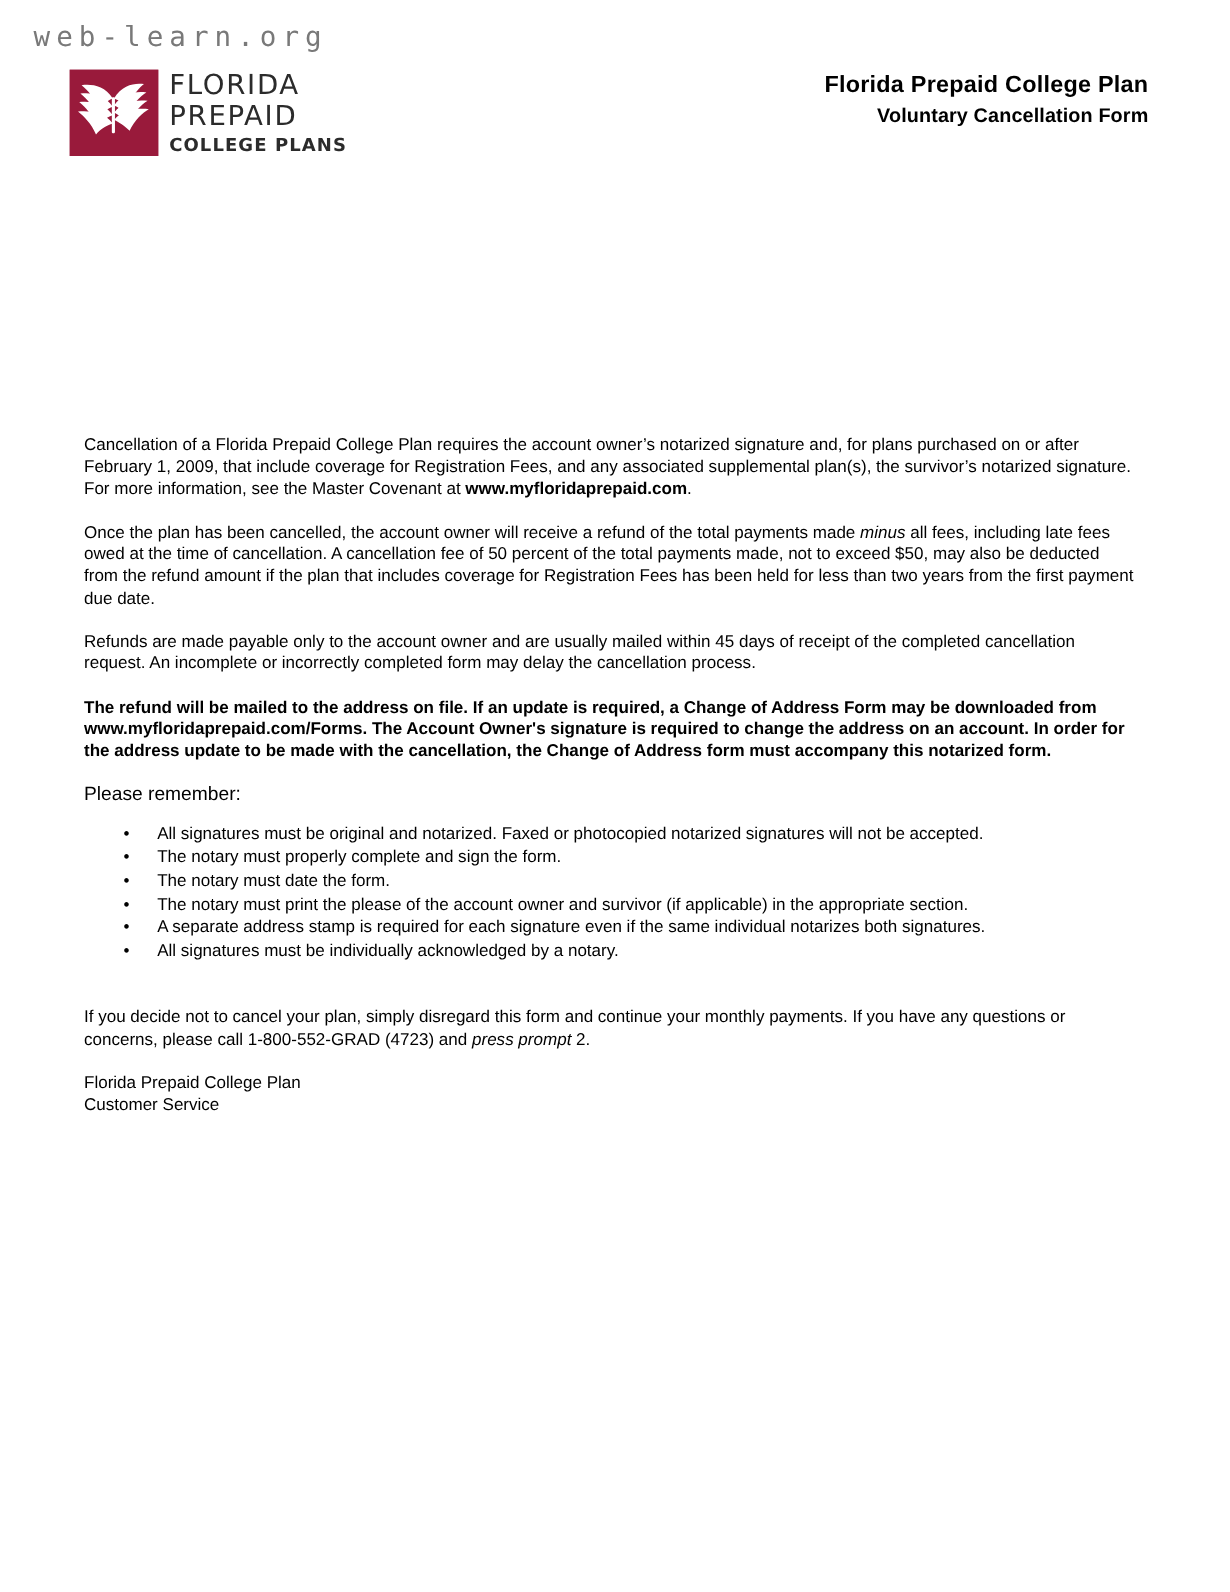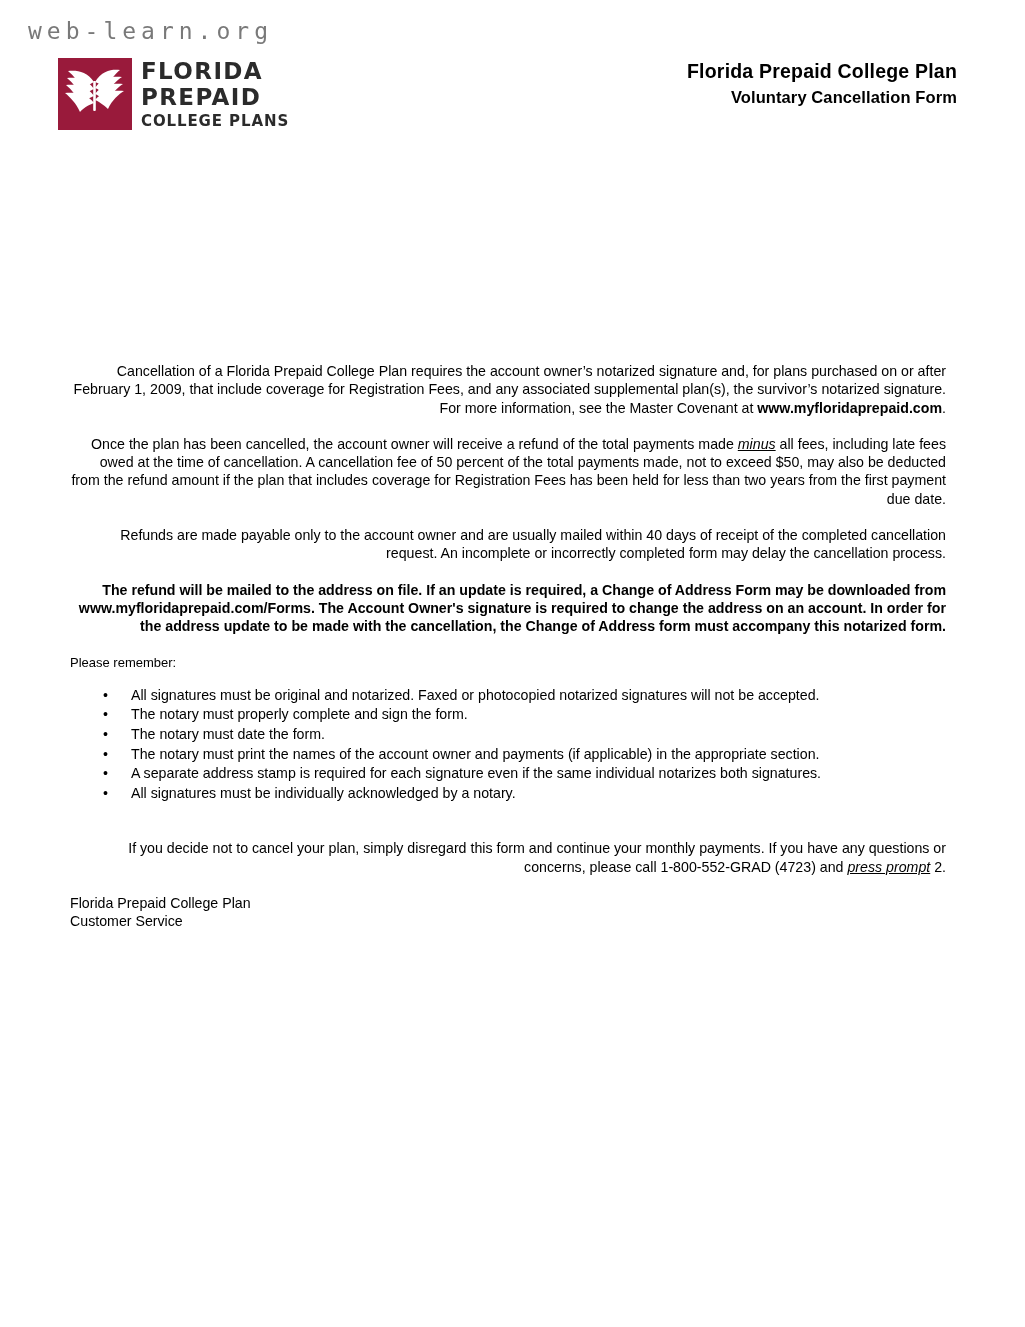--- a/index.html
+++ b/index.html
@@ -51,21 +51,21 @@
   }
   .logo-mark svg { display: block; }
 
   .logo-words {
     margin-left: 9px;
     margin-top: 2px;
     line-height: 1;
   }
   .logo-word-1, .logo-word-2 {
     font-family: "DejaVu Sans", sans-serif;
-    font-weight: 700;
+    font-weight: 400;
     font-size: 23px;
     letter-spacing: 1.4px;
     color: #2b2b2b;
     display: block;
   }
   .logo-word-2 { margin-top: 3px; }
   .logo-word-3 {
     font-family: "DejaVu Sans", sans-serif;
     font-weight: 700;
     font-size: 15px;
@@ -116,29 +116,29 @@
   .body-zone {
     position: absolute;
     left: 70px;
     top: 362px;
     width: 892px;
   }
   p.para {
     margin: 0 16px 18px 0;
     font-size: 14.2px;
     line-height: 18.3px;
-    text-align: right;
+    text-align: left;
   }
   p.para.bold { font-weight: bold; }
   .b { font-weight: bold; }
-  .i { font-style: italic; text-decoration: underline; }
+  .i { font-style: italic; }
 
   .remember-label {
     margin: 0 0 14px 0;
-    font-size: 13px;
+    font-size: 16px;
     line-height: 18.3px;
   }
 
   ul.bullets {
     margin: 0 0 0 0;
     padding: 0;
     list-style: none;
   }
   ul.bullets li {
     position: relative;
@@ -201,31 +201,31 @@
       <span class="title-sub">Voluntary Cancellation Form</span>
     </div>
   </div>
 
   <div class="body-zone">
 
     <p class="para"><span>Cancellation of a Florida Prepaid College Plan requires the account owner’s notarized signature and, for plans purchased on or after February 1, 2009, that include coverage for Registration Fees, and any associated supplemental plan(s), the survivor’s notarized signature.  For more information, see the Master Covenant at </span><span class="b">www.myfloridaprepaid.com</span><span>.</span></p>
 
     <p class="para"><span>Once the plan has been cancelled, the account owner will receive a refund of the total payments made </span><span class="i">minus</span><span> all fees, including late fees owed at the time of cancellation.  A cancellation fee of 50 percent of the total payments made, not to exceed $50, may also be deducted from the refund amount if the plan that includes coverage for Registration Fees has been held for less than two years from the first payment due date.</span></p>
 
-    <p class="para">Refunds are made payable only to the account owner and are usually mailed within 40 days of receipt of the completed cancellation request.  An incomplete or incorrectly completed form may delay the cancellation process.</p>
+    <p class="para">Refunds are made payable only to the account owner and are usually mailed within 45 days of receipt of the completed cancellation request.  An incomplete or incorrectly completed form may delay the cancellation process.</p>
 
     <p class="para bold">The refund will be mailed to the address on file.  If an update is required, a Change of Address Form may be downloaded from www.myfloridaprepaid.com/Forms.  The Account Owner's signature is required to change the address on an account.  In order for the address update to be made with the cancellation, the Change of Address form must accompany this notarized form.</p>
 
     <p class="remember-label">Please remember:</p>
 
     <ul class="bullets">
       <li><span class="bullet-dot">•</span><span>All signatures must be original and notarized. Faxed or photocopied notarized signatures will not be accepted.</span></li>
       <li><span class="bullet-dot">•</span><span>The notary must properly complete and sign the form.</span></li>
       <li><span class="bullet-dot">•</span><span>The notary must date the form.</span></li>
-      <li><span class="bullet-dot">•</span><span>The notary must print the names of the account owner and payments (if applicable) in the appropriate section.</span></li>
+      <li><span class="bullet-dot">•</span><span>The notary must print the please of the account owner and survivor (if applicable) in the appropriate section.</span></li>
       <li><span class="bullet-dot">•</span><span>A separate address stamp is required for each signature even if the same individual notarizes both signatures.</span></li>
       <li><span class="bullet-dot">•</span><span>All signatures must be individually acknowledged by a notary.</span></li>
     </ul>
 
     <div class="closing-zone">
       <p class="para"><span>If you decide not to cancel your plan, simply disregard this form and continue your monthly payments.  If you have any questions or concerns, please call 1-800-552-GRAD (4723) and </span><span class="i">press prompt</span><span> 2.</span></p>
 
 
       <div class="sign-off">
         <span>Florida Prepaid College Plan</span>

